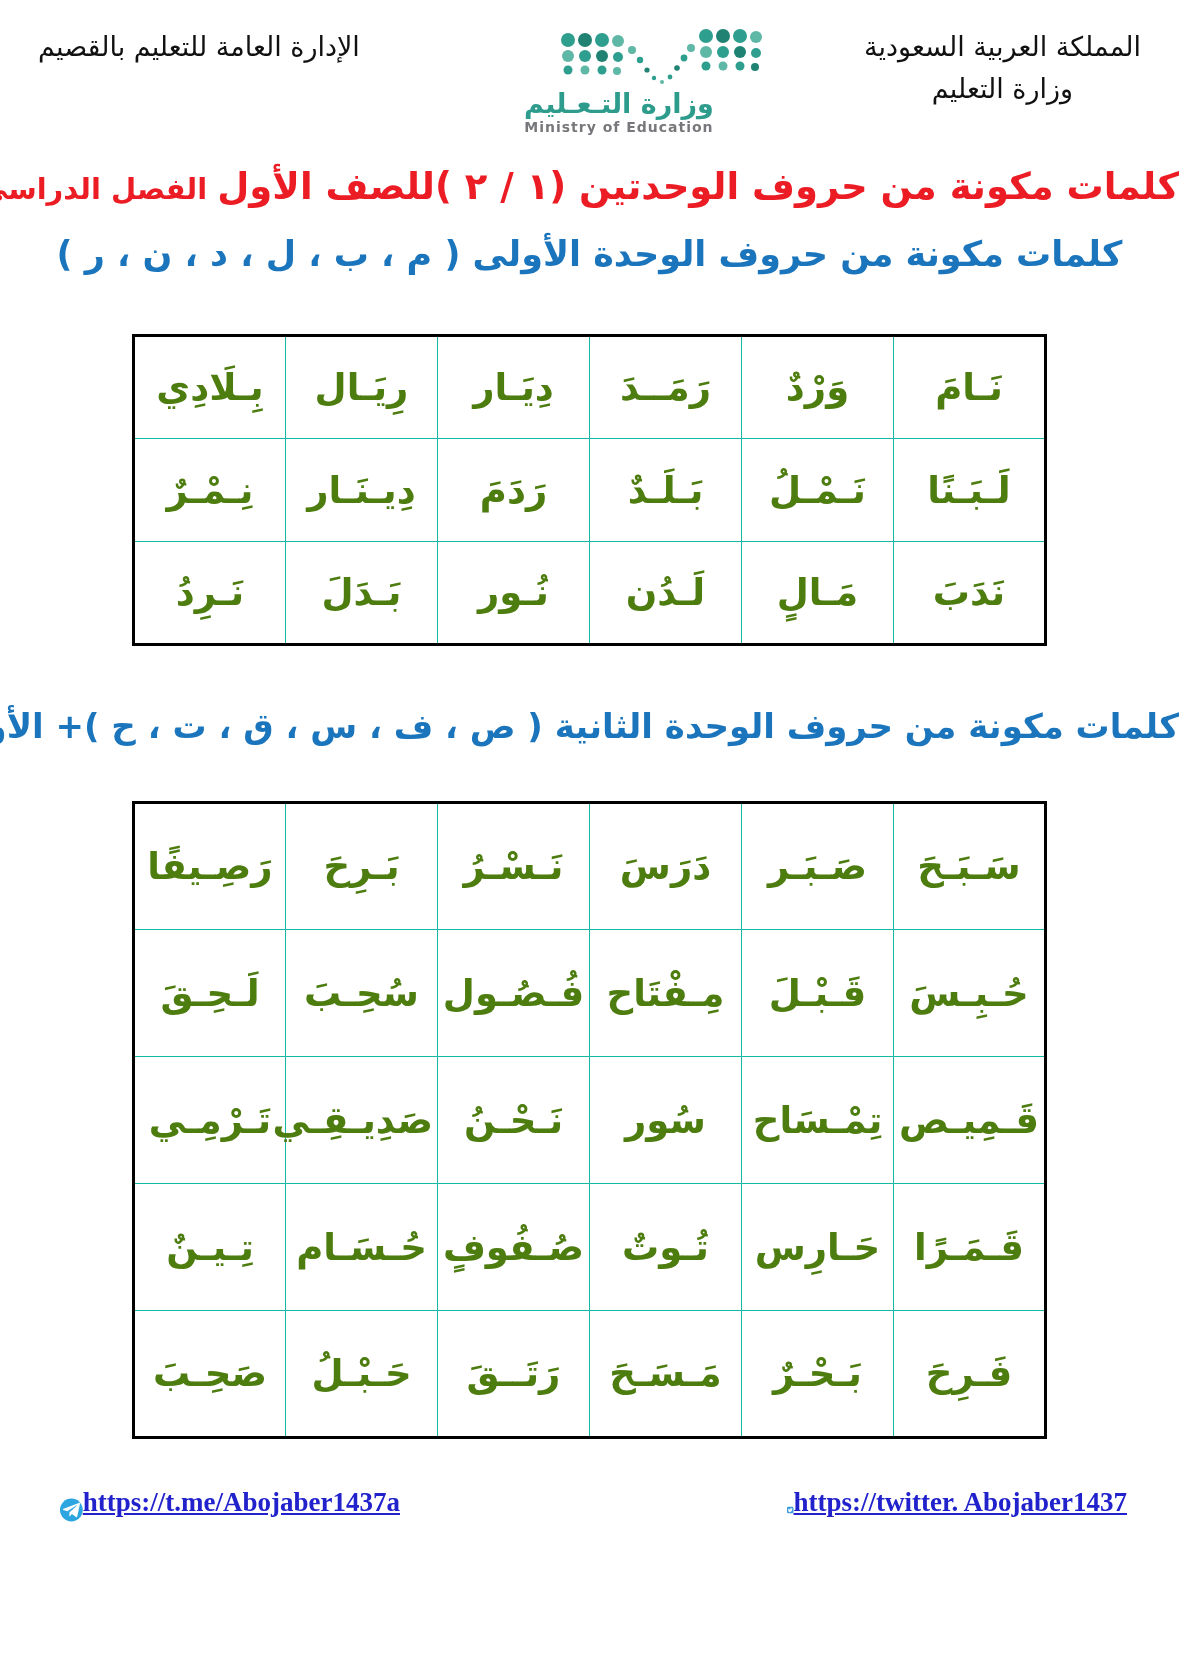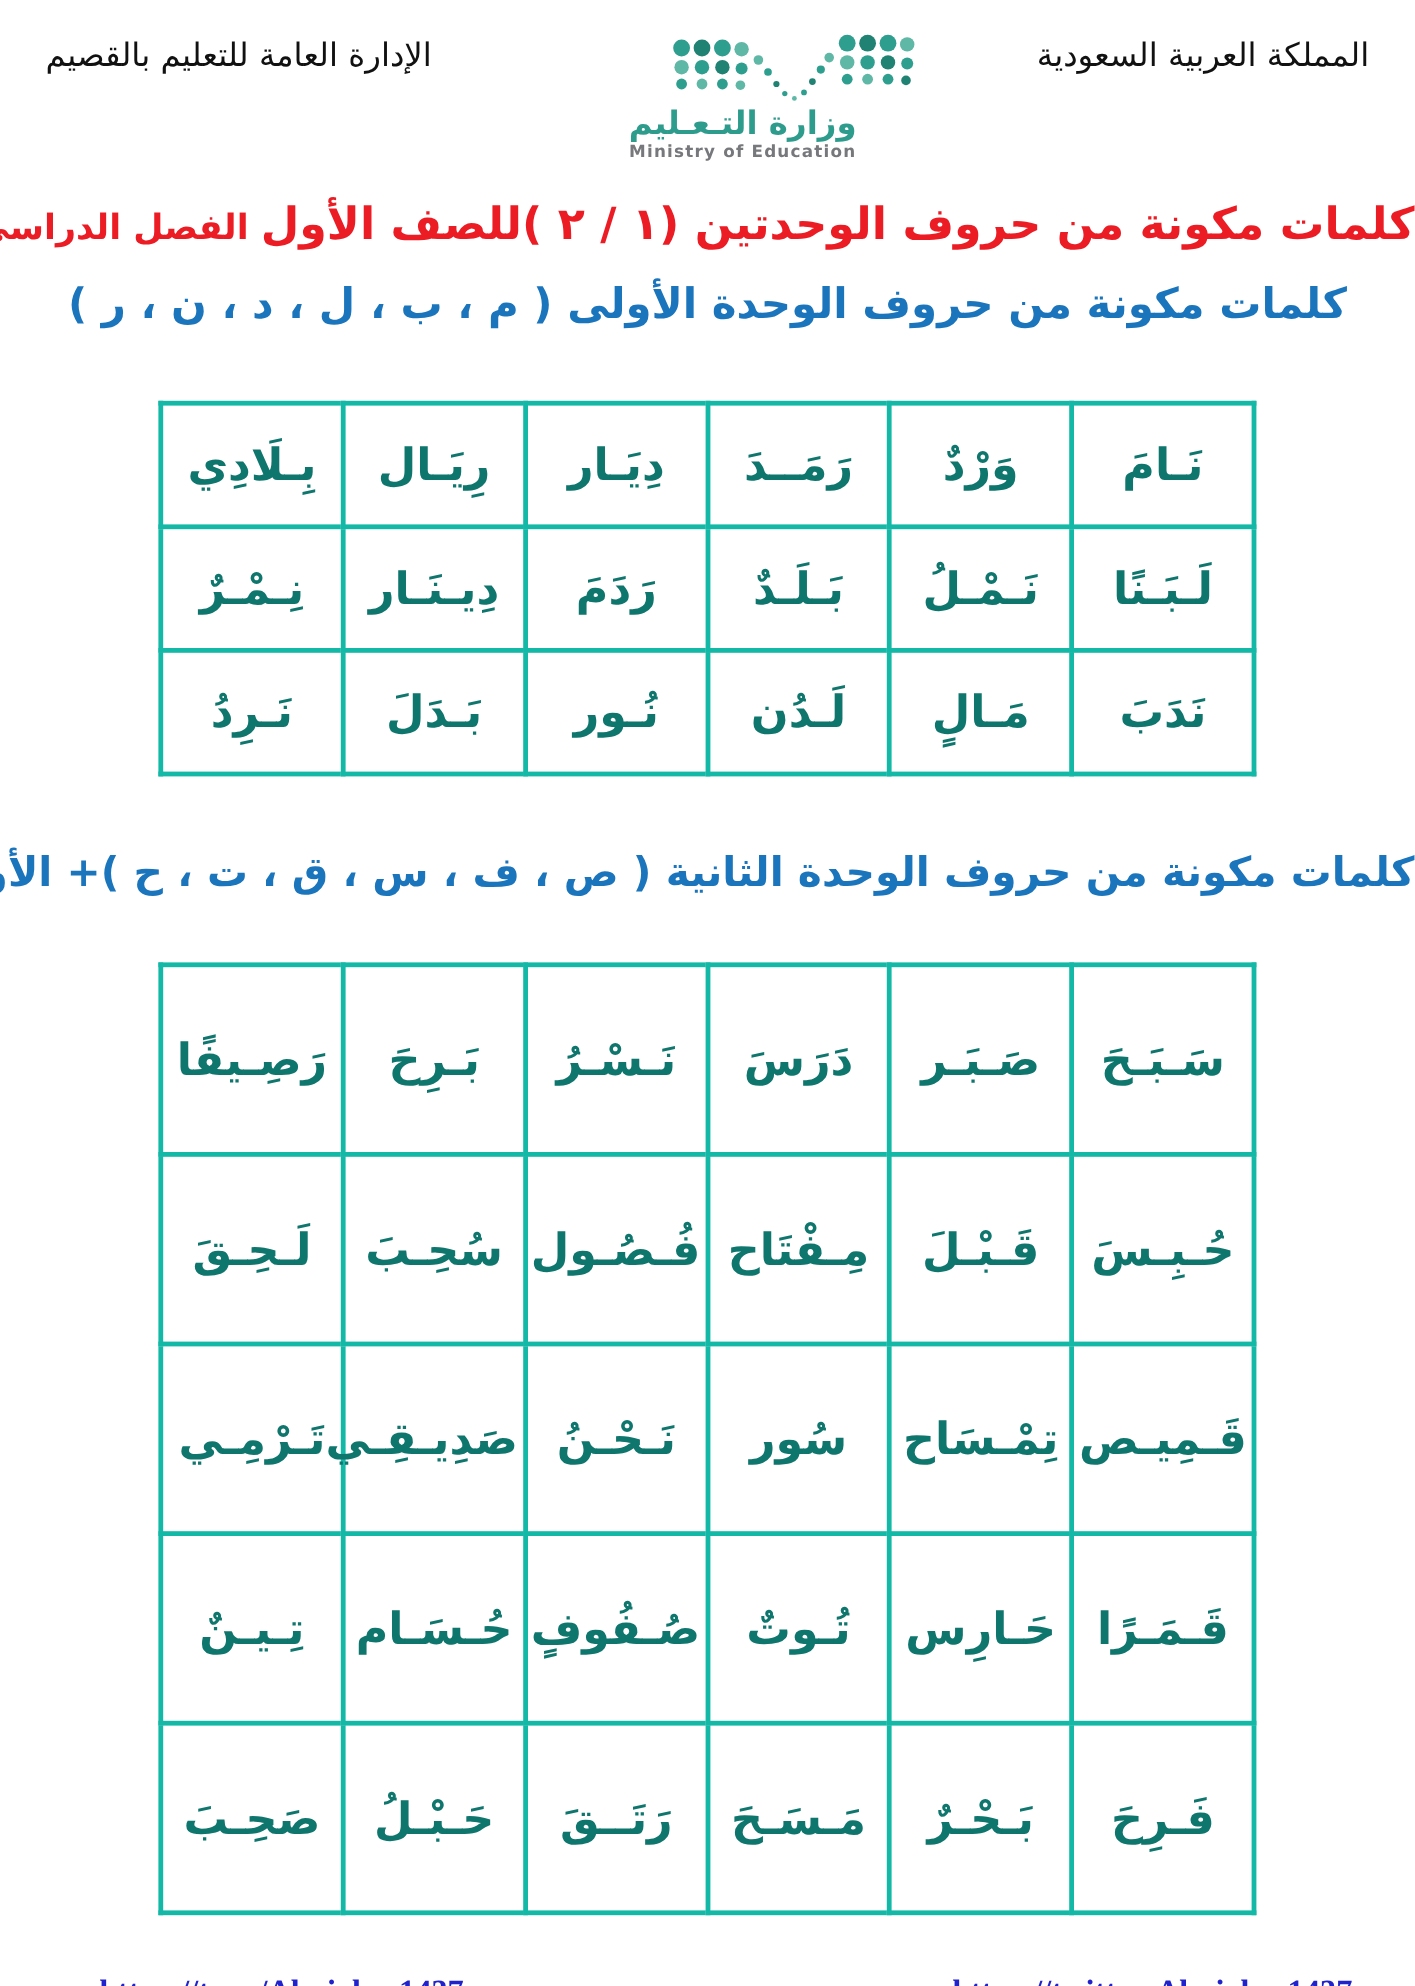--- a/index.html
+++ b/index.html
@@ -36,25 +36,25 @@
   .sub-title.second { margin-top:60px; font-size:34px; }
   
   table.words {
     direction:rtl; border-collapse:collapse; table-layout:fixed;
     width:915px; margin:0 auto; background:#fff;
     border:3px solid #000;
   }
   table.words.t1 { margin-top:60px; }
   table.words.t2 { margin-top:55px; }
   table.words td {
-    border:4px solid #14b8a6; text-align:center; vertical-align:middle;
-    font-size:37px; font-weight:bold; color:#0f766e; padding:0 4px;
+    border:1px solid #14b8a6; text-align:center; vertical-align:middle;
+    font-size:37px; font-weight:bold; color:#4d7c0f; padding:0 4px;
   }
   table.t1 td { height:103px; }
-  table.t2 td { height:158px; }
+  table.t2 td { height:127px; }
   
   .footer {
     display:flex; justify-content:space-between; align-items:flex-start;
     padding:0 52px 0 60px; margin-top:38px;
   }
   .social-col { display:flex; align-items:flex-start; width:340px;font-weight:bold; }
   .social-icon { width:66px; height:66px; display:block; cursor:pointer; }
   .social-link {
     margin-top:10px; font-family:"Liberation Serif", serif; font-size:27px;
     color:#2222CC; text-decoration:underline; white-space:nowrap;
@@ -64,20 +64,21 @@
   .prepared .name { font-size:30px; line-height:1.8; white-space:nowrap; }
 </style>
 </head>
 <body>
 
 <div class="page">
 
   <div class="header">
     <div class="hdr-block">
       <div class="l1">المملكة العربية السعودية</div>
+      <div class="l2">وزارة التعليم</div>
     </div>
 
     <div class="logo">
       <svg class="logo-dots" width="216" height="58" viewBox="0 0 216 58">
         <g fill="#2E9E8E">
 
           <circle cx="16" cy="12" r="7"></circle>
             <circle cx="33" cy="12" r="7" fill="#1F8273"></circle>
             <circle cx="50" cy="12" r="7"></circle>
             <circle cx="66" cy="13" r="6" fill="#5FB7A6"></circle>

